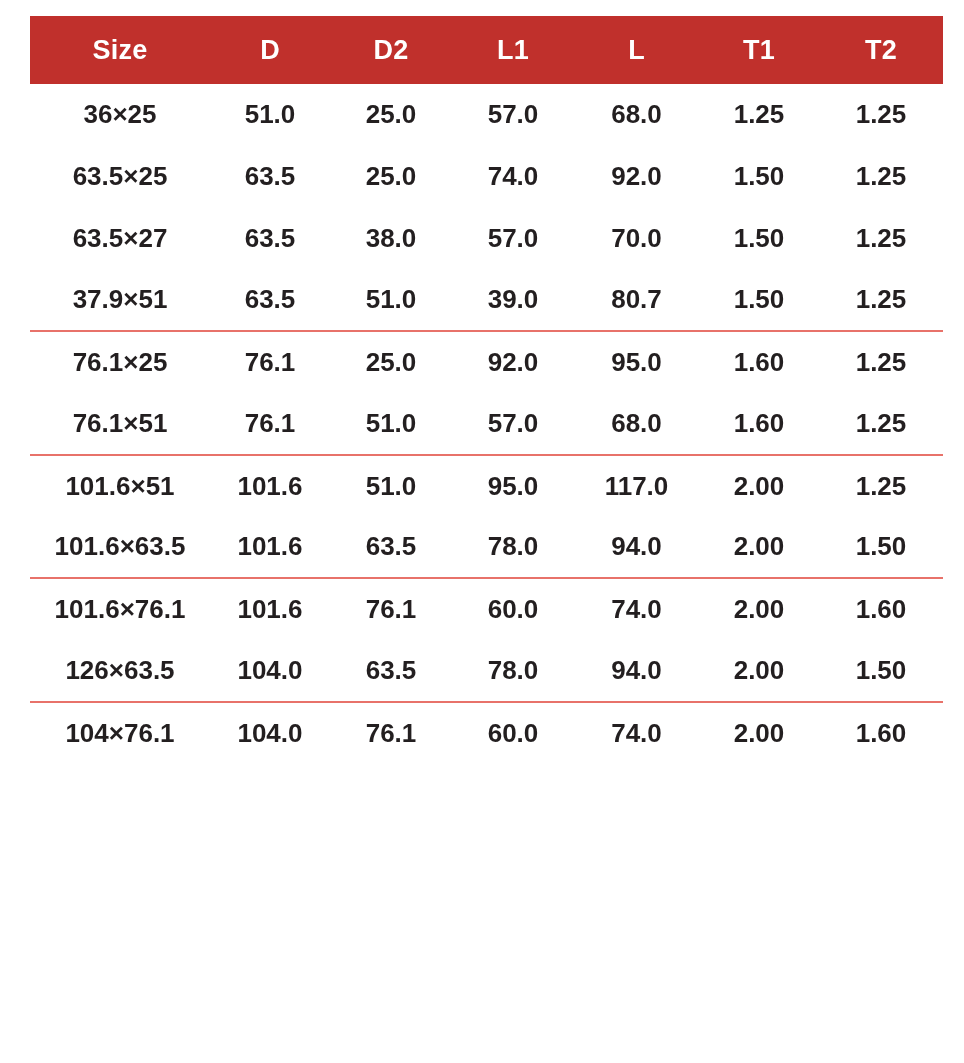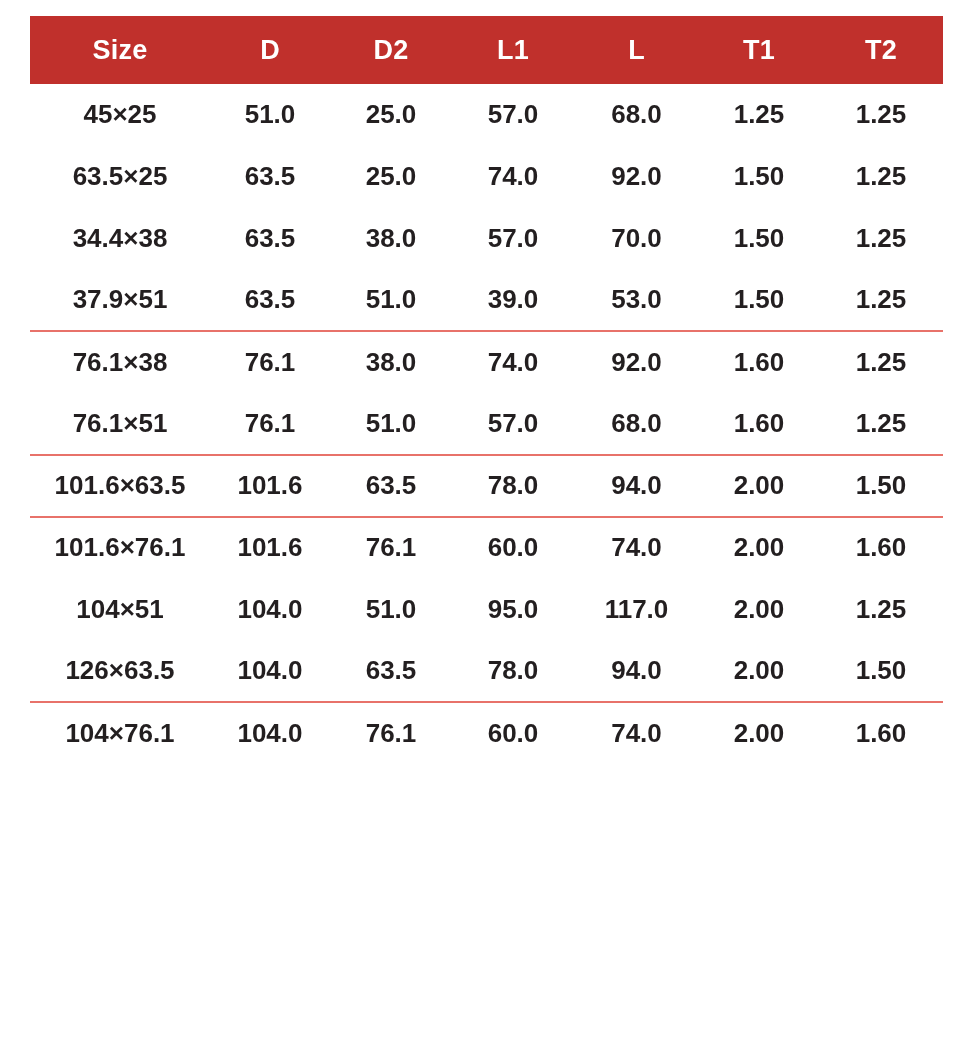--- a/index.html
+++ b/index.html
@@ -97,100 +97,100 @@
           <th>D</th>
           <th>D2</th>
           <th>L1</th>
           <th>L</th>
           <th>T1</th>
           <th>T2</th>
         </tr>
     </thead>
     <tbody id="body-rows">
         <tr>
-          <td>45×25</td>
+          <td>36×25</td>
           <td>51.0</td>
           <td>25.0</td>
           <td>57.0</td>
           <td>68.0</td>
           <td>1.25</td>
           <td>1.25</td>
         </tr>
         <tr>
           <td>63.5×25</td>
           <td>63.5</td>
           <td>25.0</td>
           <td>74.0</td>
           <td>92.0</td>
           <td>1.50</td>
           <td>1.25</td>
         </tr>
         <tr>
-          <td>34.4×38</td>
+          <td>63.5×27</td>
           <td>63.5</td>
           <td>38.0</td>
           <td>57.0</td>
           <td>70.0</td>
           <td>1.50</td>
           <td>1.25</td>
         </tr>
         <tr class="group-end">
           <td>37.9×51</td>
           <td>63.5</td>
           <td>51.0</td>
           <td>39.0</td>
-          <td>53.0</td>
-          <td>1.50</td>
-          <td>1.25</td>
-        </tr>
-        <tr>
-          <td>76.1×38</td>
-          <td>76.1</td>
-          <td>38.0</td>
-          <td>74.0</td>
+          <td>80.7</td>
+          <td>1.50</td>
+          <td>1.25</td>
+        </tr>
+        <tr>
+          <td>76.1×25</td>
+          <td>76.1</td>
+          <td>25.0</td>
           <td>92.0</td>
+          <td>95.0</td>
           <td>1.60</td>
           <td>1.25</td>
         </tr>
         <tr class="group-end">
           <td>76.1×51</td>
           <td>76.1</td>
           <td>51.0</td>
           <td>57.0</td>
           <td>68.0</td>
           <td>1.60</td>
           <td>1.25</td>
         </tr>
+        <tr>
+          <td>101.6×51</td>
+          <td>101.6</td>
+          <td>51.0</td>
+          <td>95.0</td>
+          <td>117.0</td>
+          <td>2.00</td>
+          <td>1.25</td>
+        </tr>
         <tr class="group-end">
           <td>101.6×63.5</td>
           <td>101.6</td>
           <td>63.5</td>
           <td>78.0</td>
           <td>94.0</td>
           <td>2.00</td>
           <td>1.50</td>
         </tr>
         <tr>
           <td>101.6×76.1</td>
           <td>101.6</td>
           <td>76.1</td>
           <td>60.0</td>
           <td>74.0</td>
           <td>2.00</td>
           <td>1.60</td>
         </tr>
-        <tr>
-          <td>104×51</td>
-          <td>104.0</td>
-          <td>51.0</td>
-          <td>95.0</td>
-          <td>117.0</td>
-          <td>2.00</td>
-          <td>1.25</td>
-        </tr>
         <tr class="group-end">
           <td>126×63.5</td>
           <td>104.0</td>
           <td>63.5</td>
           <td>78.0</td>
           <td>94.0</td>
           <td>2.00</td>
           <td>1.50</td>
         </tr>
         <tr>

